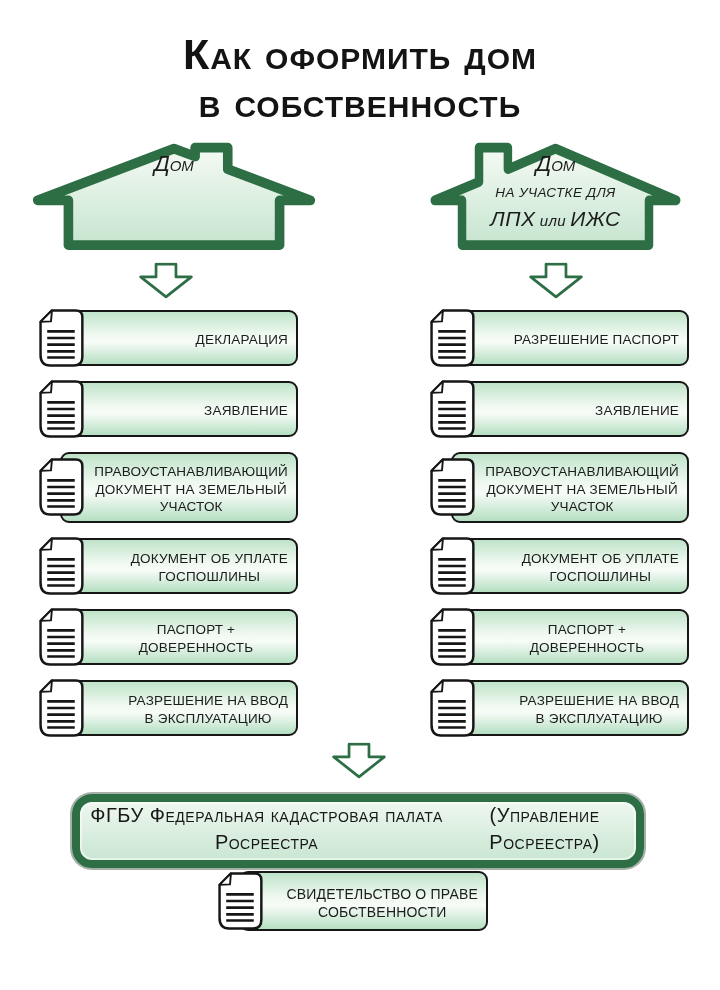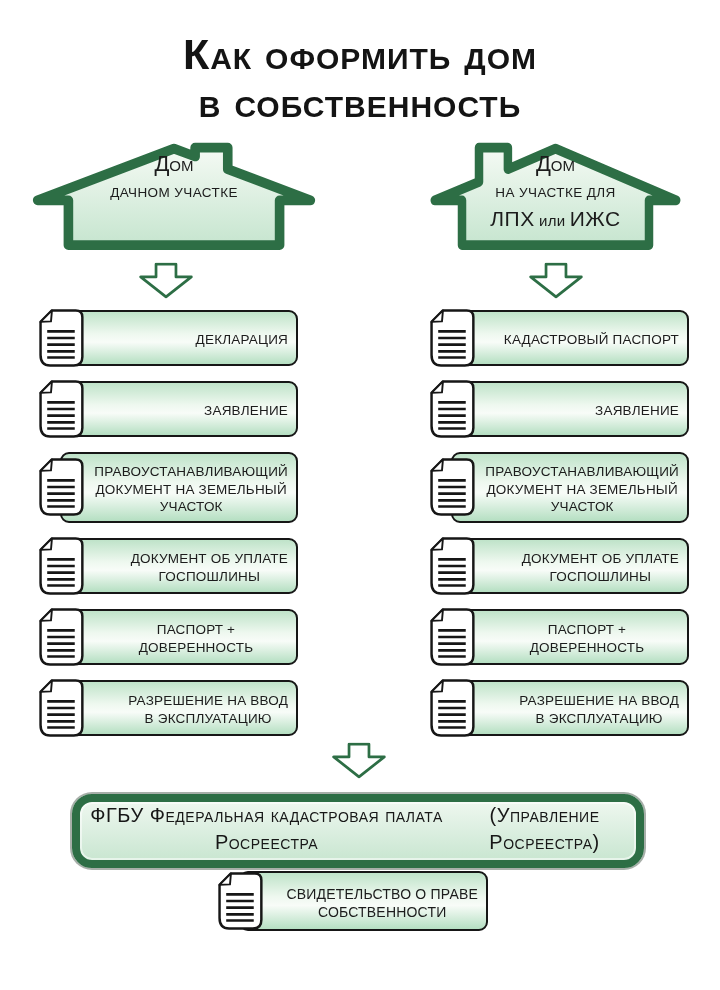--- a/index.html
+++ b/index.html
@@ -9,21 +9,21 @@
   }
   
   .title{position:absolute;top:1px;left:0;right:0;text-align:center;
     font-variant:small-caps;font-size:43px;line-height:48px;letter-spacing:1px;color:#141414;}
   .title-line{display:block;}
   
   .house{position:absolute;}
   .house-left{left:30px;top:136px;width:288px;height:115px;}
   .house-right{left:428px;top:136px;width:255px;height:115px;}
   .house svg{position:absolute;left:0;top:0;width:100%;height:100%;display:block;}
-  .house-text{position:absolute;left:12%;right:12%;top:16px;text-align:center;}
+  .house-text{position:absolute;left:12%;right:12%;top:16px;text-align:center;font-style:italic;}
   .house-name{font-variant:small-caps;font-size:22px;line-height:24px;margin-bottom:4px;}
   .house-line{font-size:13.5px;line-height:26px;letter-spacing:0.4px;white-space:nowrap;}
   .house-line .big{font-size:21px;letter-spacing:0.5px;}
   .house-line .mid{font-size:15px;}
   
   .flow-arrow{position:absolute;width:58px;height:37px;}
   .flow-arrow svg{width:100%;height:100%;display:block;}
   .arrow-house-left{left:137px;top:262px;}
   .arrow-house-right{left:527px;top:262px;}
   .arrow-mid{left:330px;top:742px;}
@@ -85,21 +85,20 @@
     <span class="title-line">Как оформить дом</span>
     <span class="title-line">в собственность</span>
   </h1>
 
   <div class="house house-left">
     <svg viewBox="0 0 300 118" preserveAspectRatio="none">
       <path d="M8,66 L150,13 L172,21 L172,12 L206,12 L206,34 L292,66 L260,66 L260,112 L40,112 L40,66 Z" fill="url(#houseGrad)" stroke="#2d6e45" stroke-width="10" stroke-linejoin="round"></path>
     </svg>
     <div class="house-text">
       <div class="house-name">Дом</div>
-      <div class="house-line">ДАЧНОМ УЧАСТКЕ</div>
     </div>
   </div>
 
   <div class="house house-right">
     <svg viewBox="0 0 300 118" preserveAspectRatio="none">
       <path d="M292,66 L150,13 L94,34 L94,12 L60,12 L60,47 L8,66 L40,66 L40,112 L260,112 L260,66 Z" fill="url(#houseGrad)" stroke="#2d6e45" stroke-width="10" stroke-linejoin="round"></path>
     </svg>
     <div class="house-text">
       <div class="house-name">Дом</div>
       <div class="house-line">НА УЧАСТКЕ ДЛЯ</div>
@@ -190,21 +189,21 @@
   </div>
 
   <div class="column column-right">
     <div class="doc-row">
       <span class="doc-icon">
           <svg viewBox="0 0 60 64">
             <use href="#sym-doc"></use>
           </svg>
         </span>
       <div class="doc-bar">
-          <span class="doc-label">КАДАСТРОВЫЙ ПАСПОРТ</span>
+          <span class="doc-label">РАЗРЕШЕНИЕ ПАСПОРТ</span>
         </div>
     </div>
     <div class="doc-row">
       <span class="doc-icon">
           <svg viewBox="0 0 60 64">
             <use href="#sym-doc"></use>
           </svg>
         </span>
       <div class="doc-bar">
           <span class="doc-label">ЗАЯВЛЕНИЕ</span>

